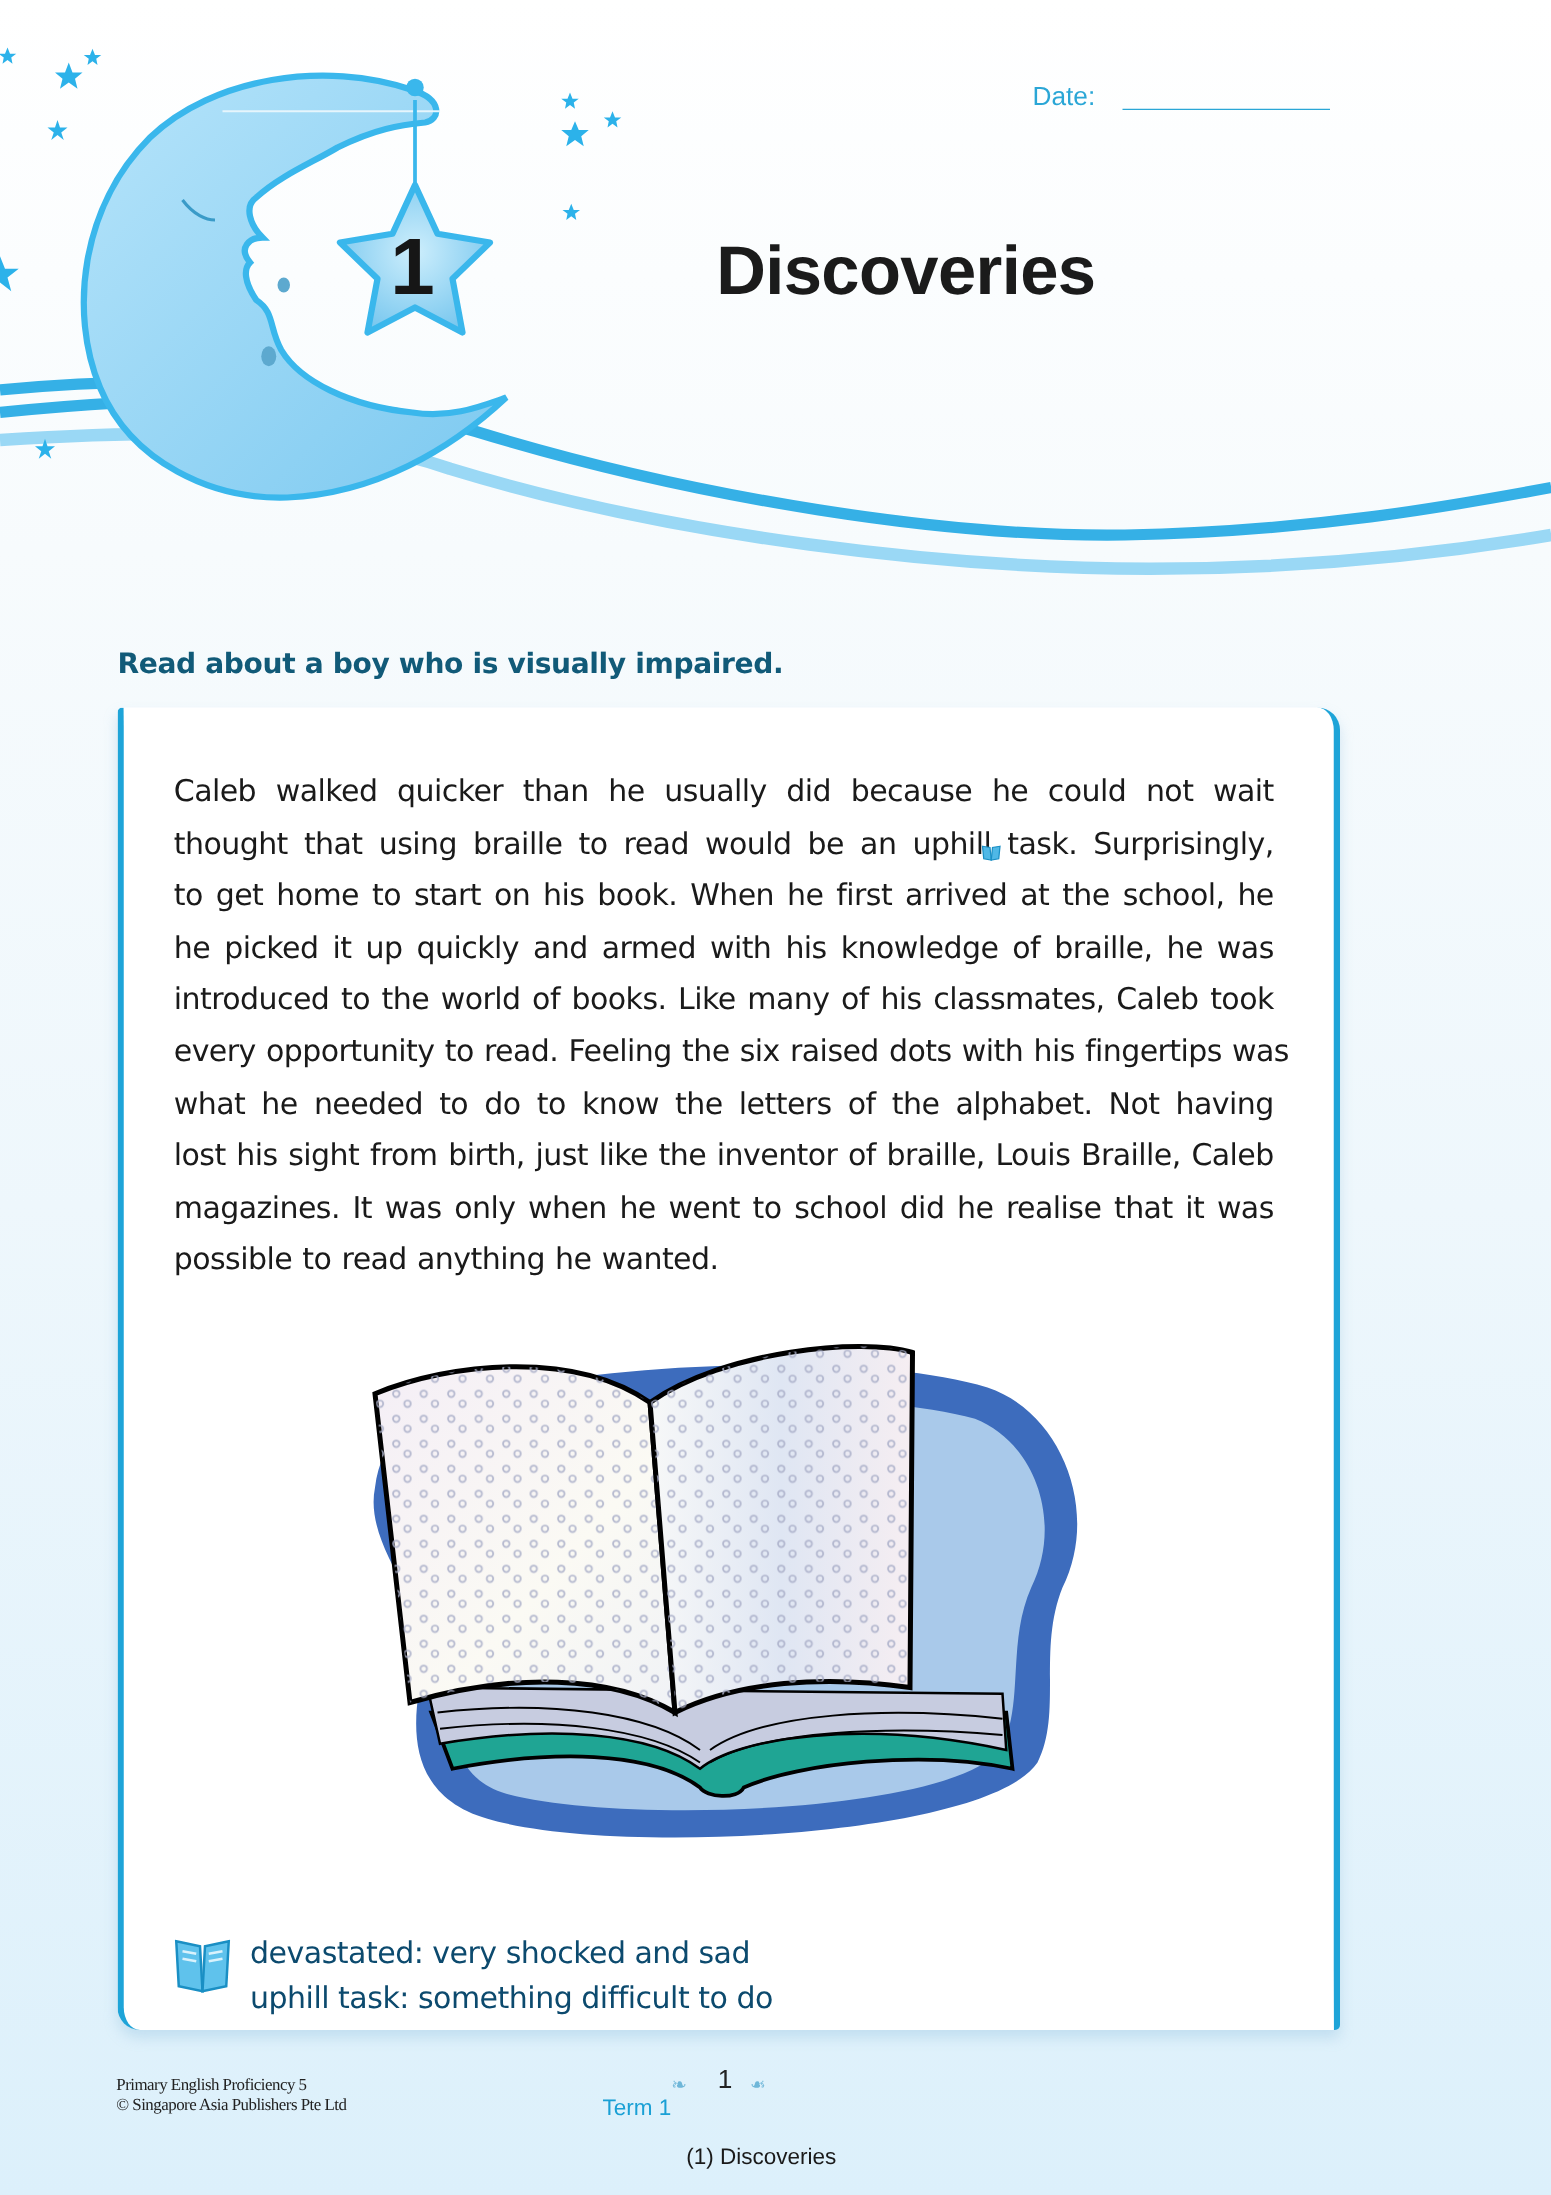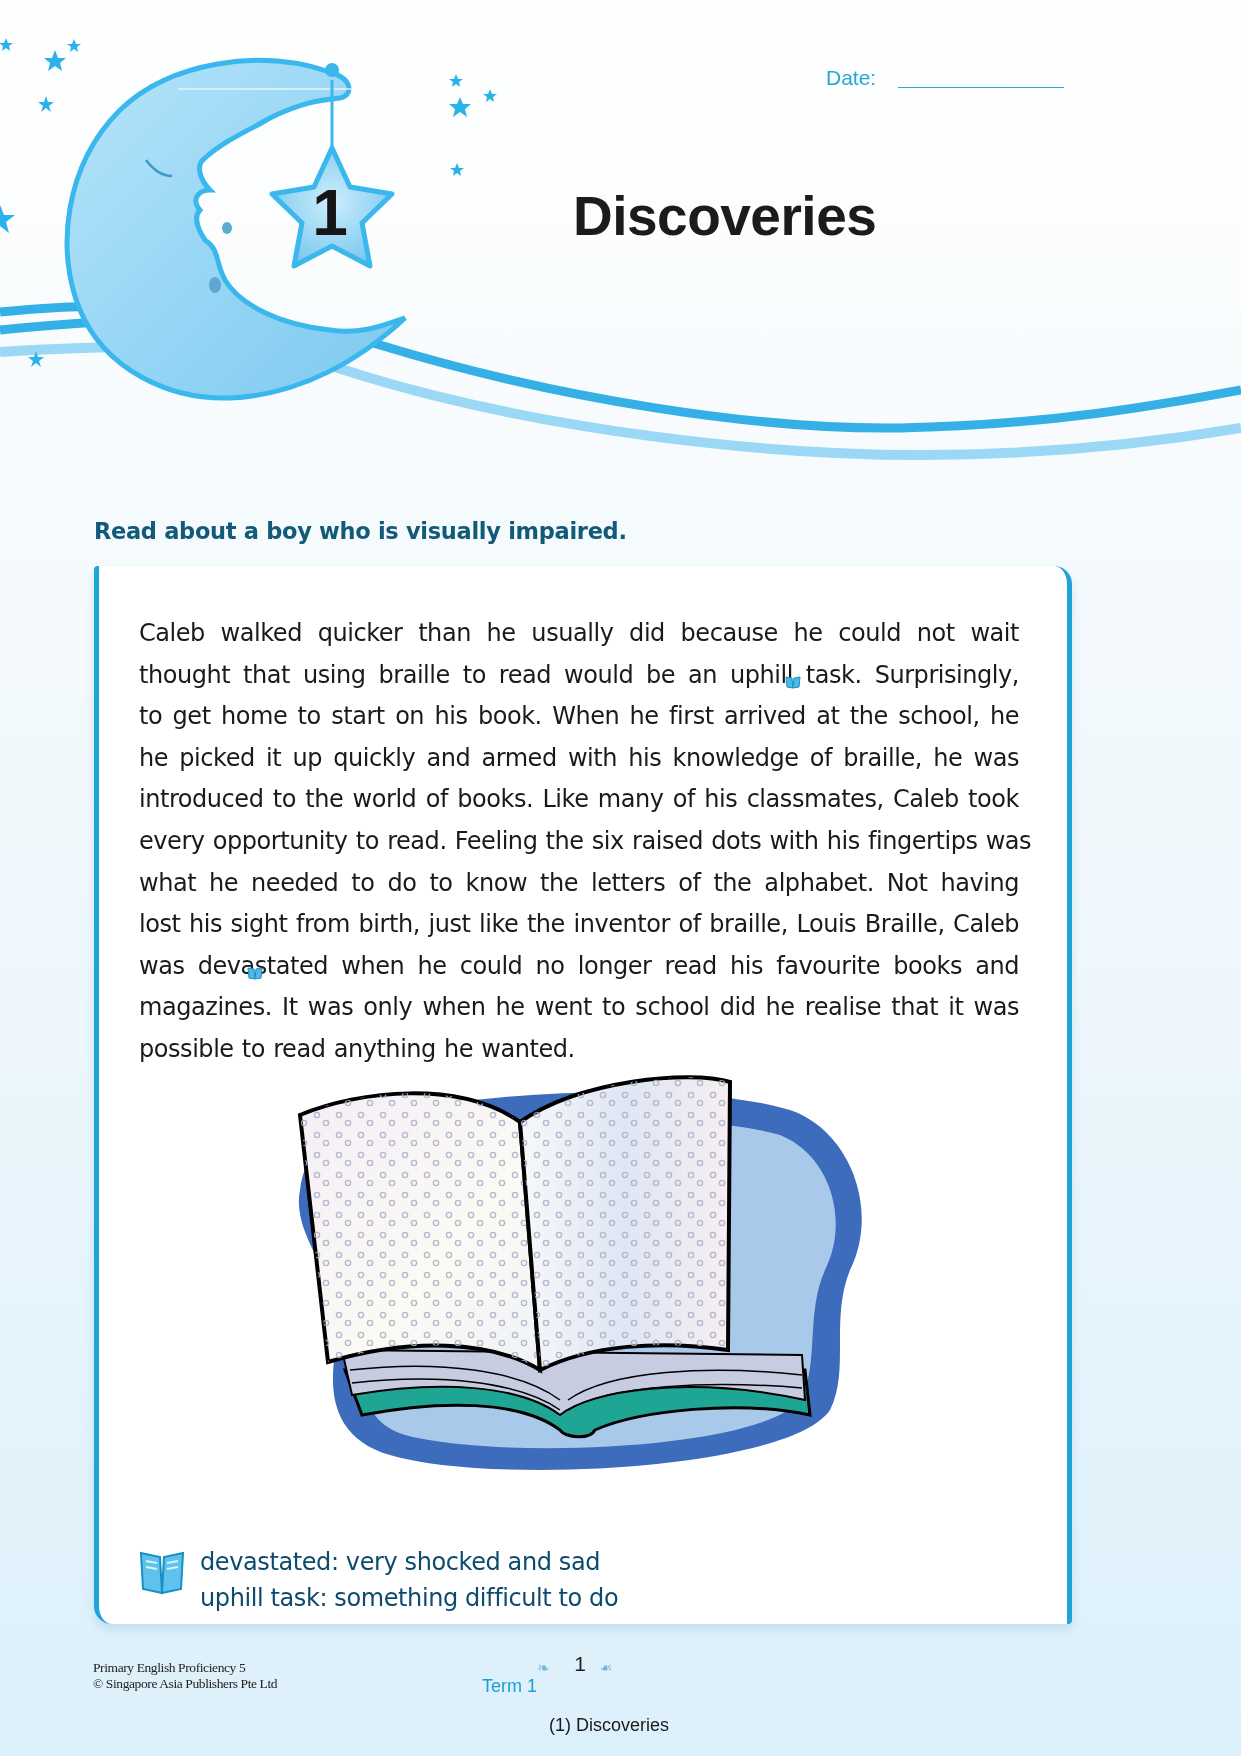--- a/index.html
+++ b/index.html
@@ -107,24 +107,20 @@
   <span class="line"><span>thought that using braille to read would be an uphill</span><span class="glossmark"><svg width="16" height="14" viewBox="0 0 16 14">
           <path d="M1,2 L7,3 L8,13 L2,12 Z" fill="#4fb8e6" stroke="#1a8fc4" stroke-width="1"></path>
           <path d="M15,2 L9,3 L8,13 L14,12 Z" fill="#4fb8e6" stroke="#1a8fc4" stroke-width="1"></path>
         </svg></span><span> task. Surprisingly,</span></span>
   <span class="line">to get home to start on his book. When he first arrived at the school, he</span>
   <span class="line">he picked it up quickly and armed with his knowledge of braille, he was</span>
   <span class="line">introduced to the world of books. Like many of his classmates, Caleb took</span>
   <span class="line">every opportunity to read. Feeling the six raised dots with his fingertips was</span>
   <span class="line">what he needed to do to know the letters of the alphabet. Not having</span>
   <span class="line">lost his sight from birth, just like the inventor of braille, Louis Braille, Caleb</span>
-  <span class="line"><span>was deva</span><span class="glossmark"><svg width="16" height="14" viewBox="0 0 16 14">
-          <path d="M1,2 L7,3 L8,13 L2,12 Z" fill="#4fb8e6" stroke="#1a8fc4" stroke-width="1"></path>
-          <path d="M15,2 L9,3 L8,13 L14,12 Z" fill="#4fb8e6" stroke="#1a8fc4" stroke-width="1"></path>
-        </svg></span><span>stated when he could no longer read his favourite books and</span></span>
   <span class="line">magazines. It was only when he went to school did he realise that it was</span>
   <span class="line last">possible to read anything he wanted.</span>
 </div>
 
 <svg id="book-illustration" class="abs" viewBox="0 0 590 420">
   <defs>
     <linearGradient id="pageL" x1="0" y1="0" x2="1" y2="1">
       <stop offset="0" stop-color="#f4eef6"></stop>
       <stop offset="0.6" stop-color="#fbfaf4"></stop>
       <stop offset="1" stop-color="#f0f2f6"></stop>

